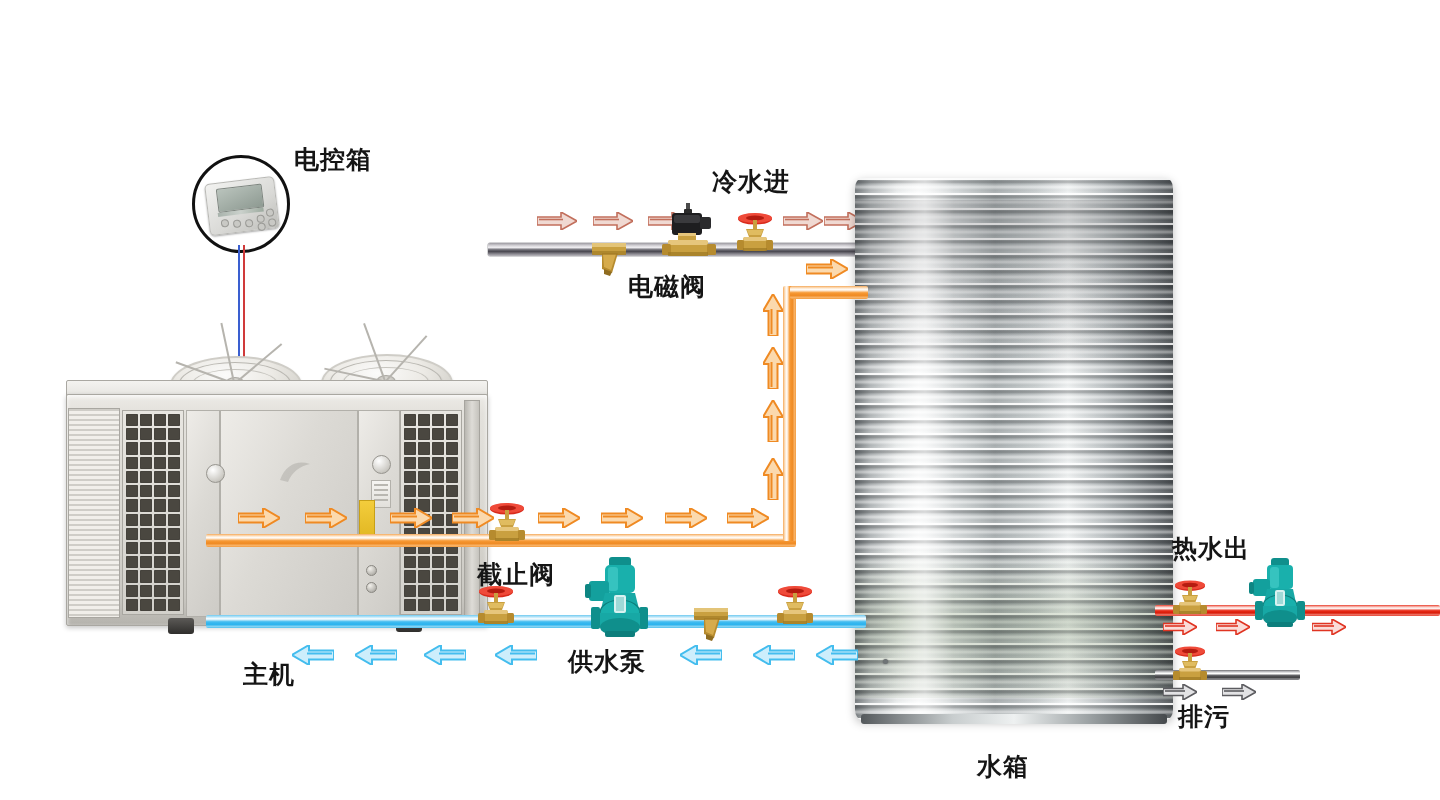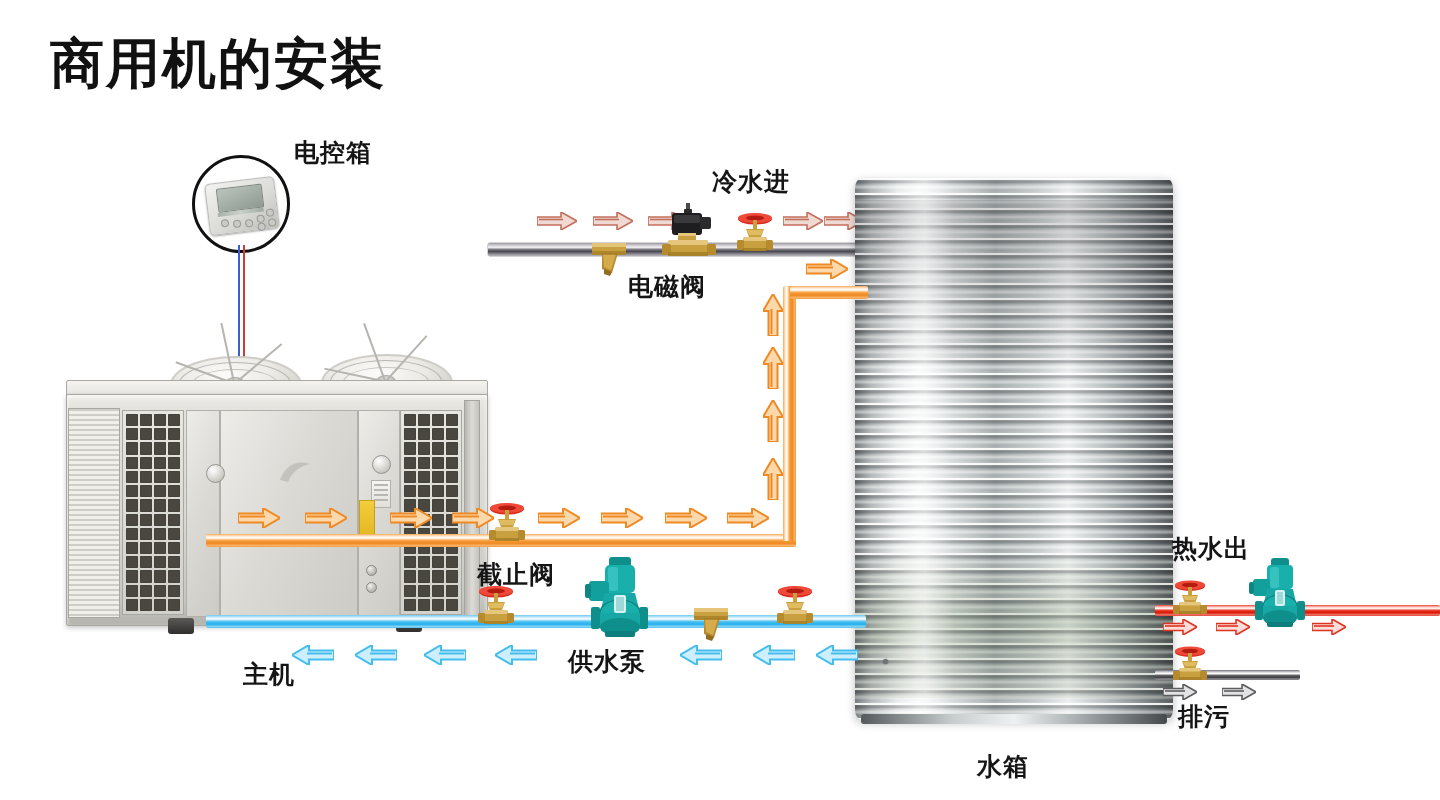--- a/index.html
+++ b/index.html
@@ -207,39 +207,38 @@
 
   
   .fit{position:absolute;}
   .fit svg{display:block;}
 </style>
 </head>
 <body>
 
 <div id="stage">
 
-  <div class="title">商用机的安装</div>
 
   <div class="callout" style="left:192px;top:155px;">
     <div class="ctrl-body">
       <div class="ctrl-screen"></div>
       <div class="ctrl-strip"></div>
       <div class="ctrl-btn" style="left:11px;top:36px;"></div>
       <div class="ctrl-btn" style="left:23px;top:38px;"></div>
       <div class="ctrl-btn" style="left:35px;top:39px;"></div>
       <div class="ctrl-btn" style="left:47px;top:36px;"></div>
       <div class="ctrl-btn" style="left:47px;top:44px;"></div>
       <div class="ctrl-btn" style="left:57px;top:31px;"></div>
       <div class="ctrl-btn" style="left:58px;top:41px;"></div>
     </div>
   </div>
 
   <div class="wire wire-blue" style="left:238px;top:245px;height:150px;"></div>
   <div class="wire wire-red" style="left:243px;top:245px;height:150px;"></div>
-  <div class="lbl" style="left:294px;top:136px;">电控箱</div>
+  <div class="lbl" style="left:294px;top:143px;">电控箱</div>
 
   <div class="pipe pipe-h pipe-steel-h" style="left:488px;top:243px;width:378px;height:13px;"></div>
   <div class="lbl" style="left:712px;top:165px;">冷水进</div>
   <div class="lbl" style="left:628px;top:270px;">电磁阀</div>
 
   <div class="arw" style="left:537px;top:212px;">
     <svg width="40" height="18" viewBox="0 0 40 18">
         <path d="M0 5 H24 V0 L40 9 L24 18 V13 H0 Z" fill="#f0d9d2" stroke="#c26f5c" stroke-width="1.6"></path>
         <path d="M2 7.5 H26" stroke="#c26f5c" stroke-width="1.6"></path>
       </svg>

